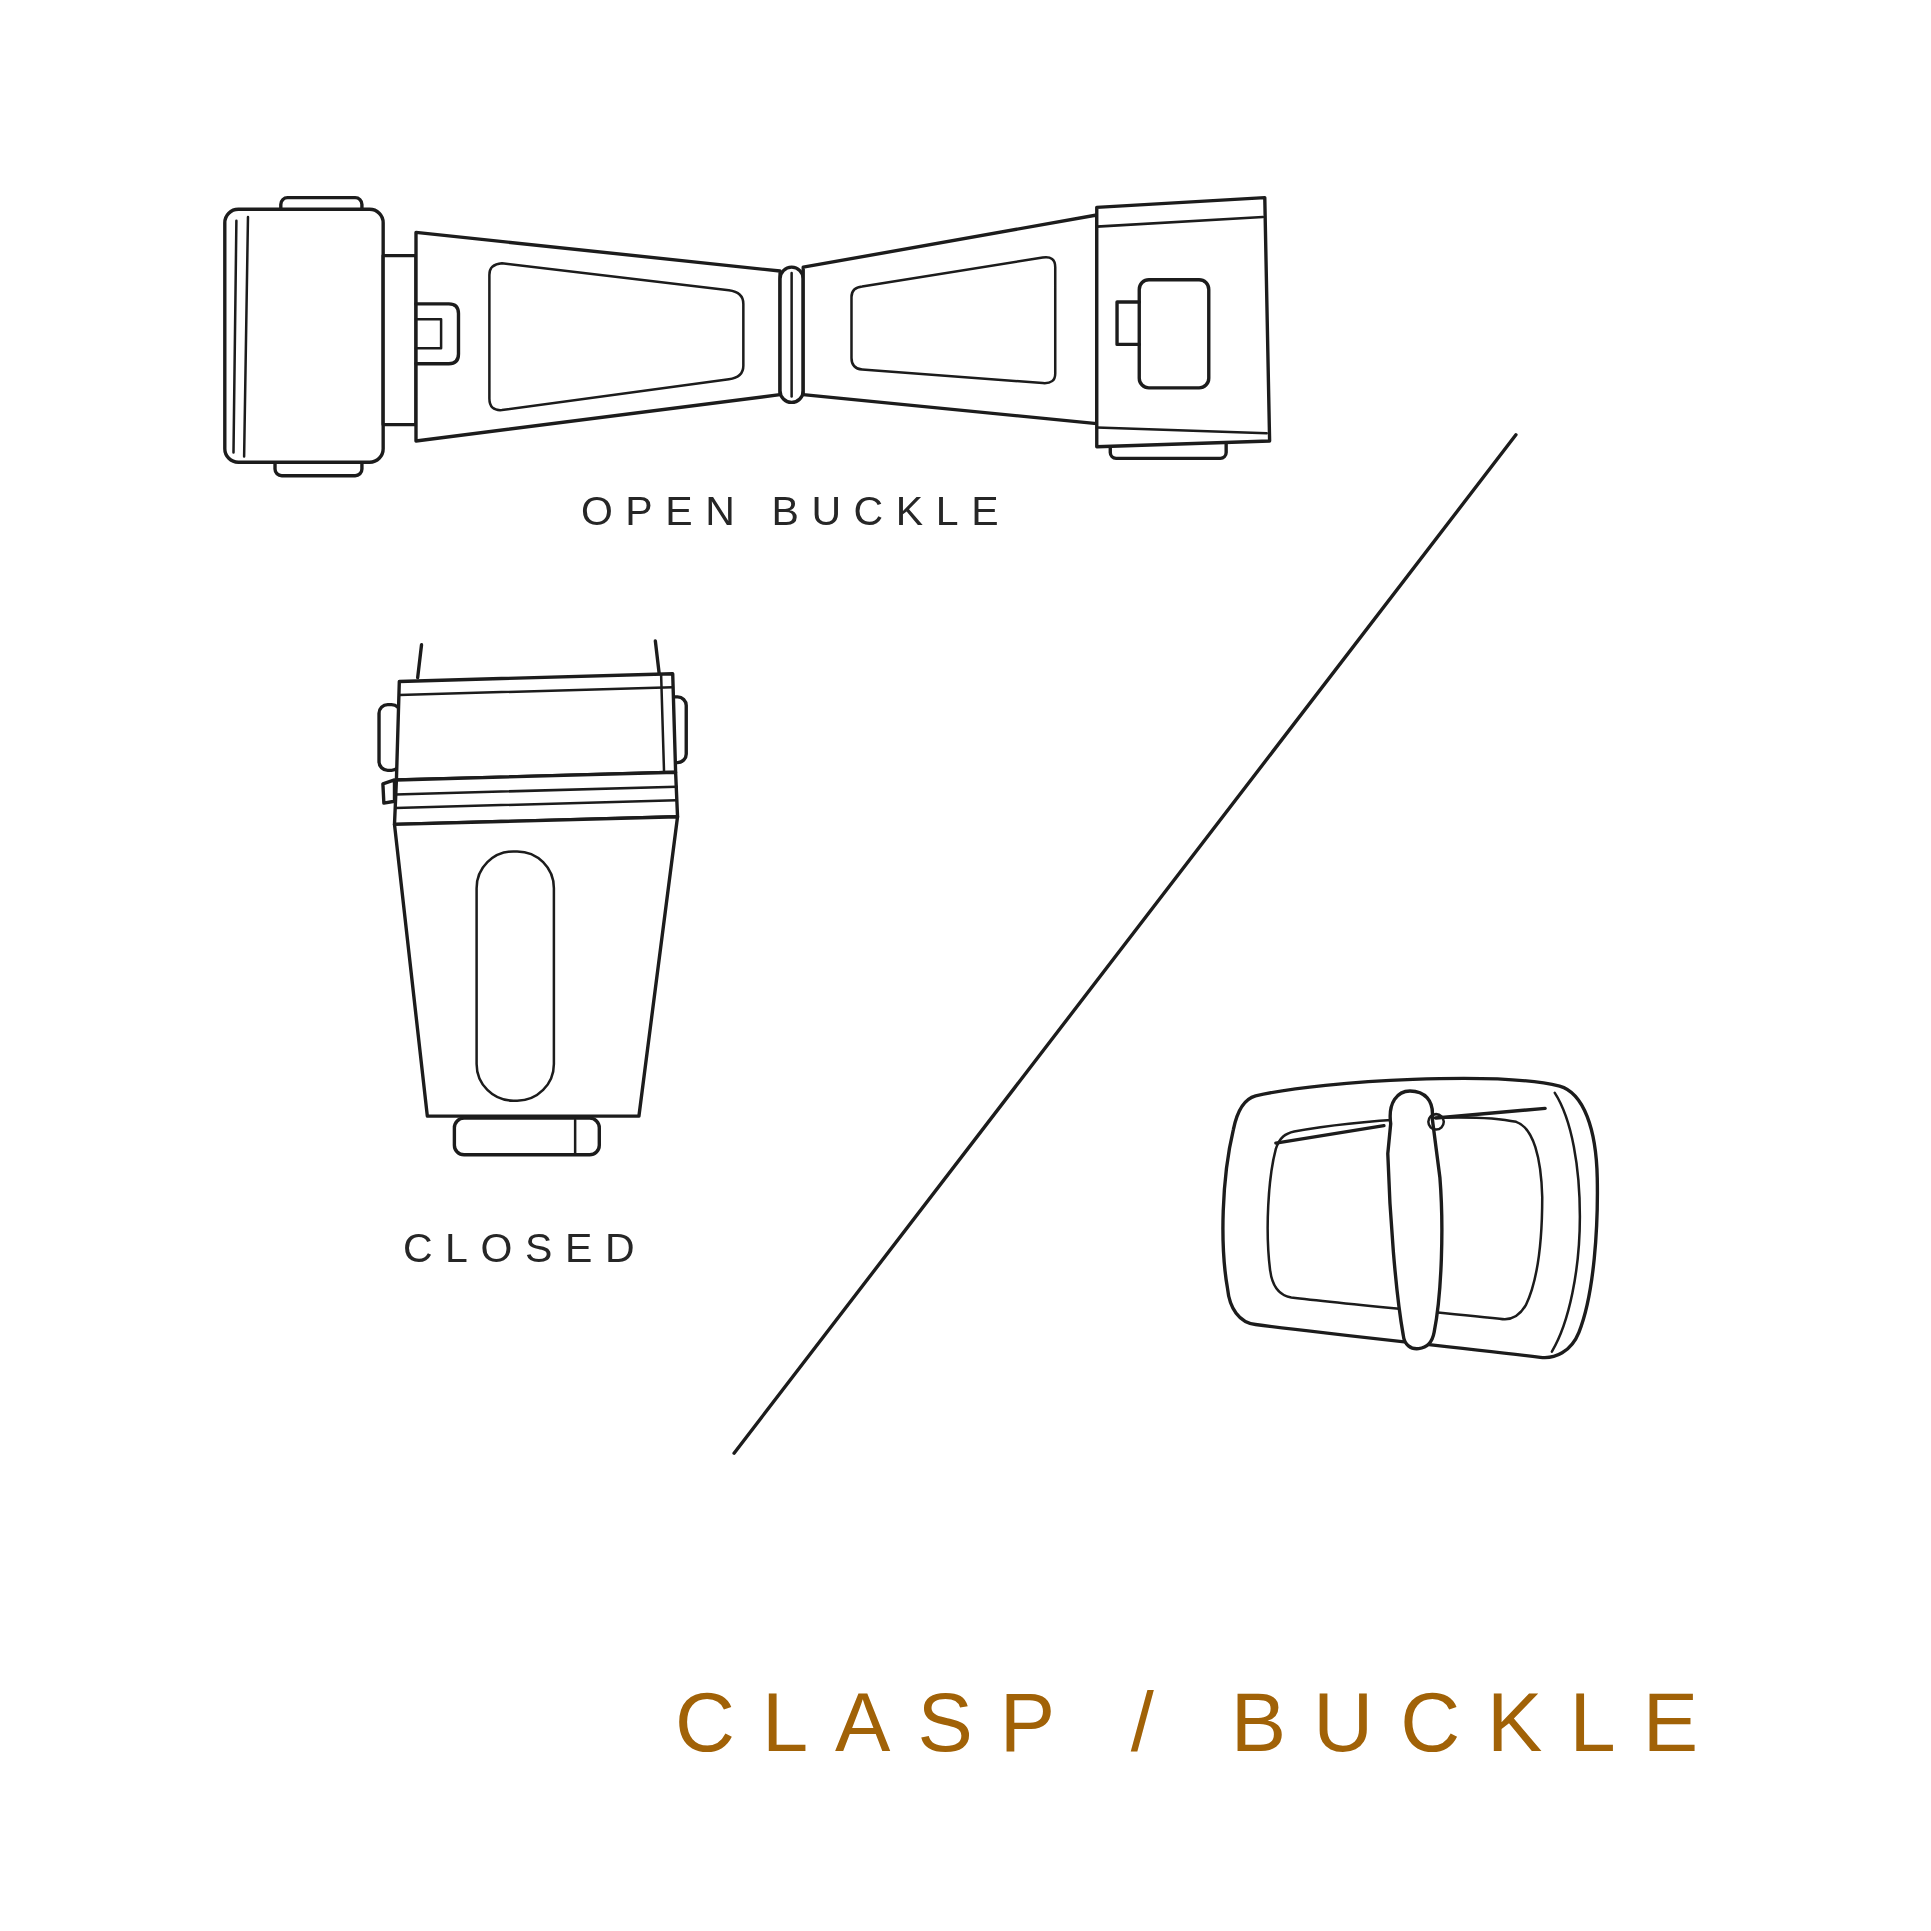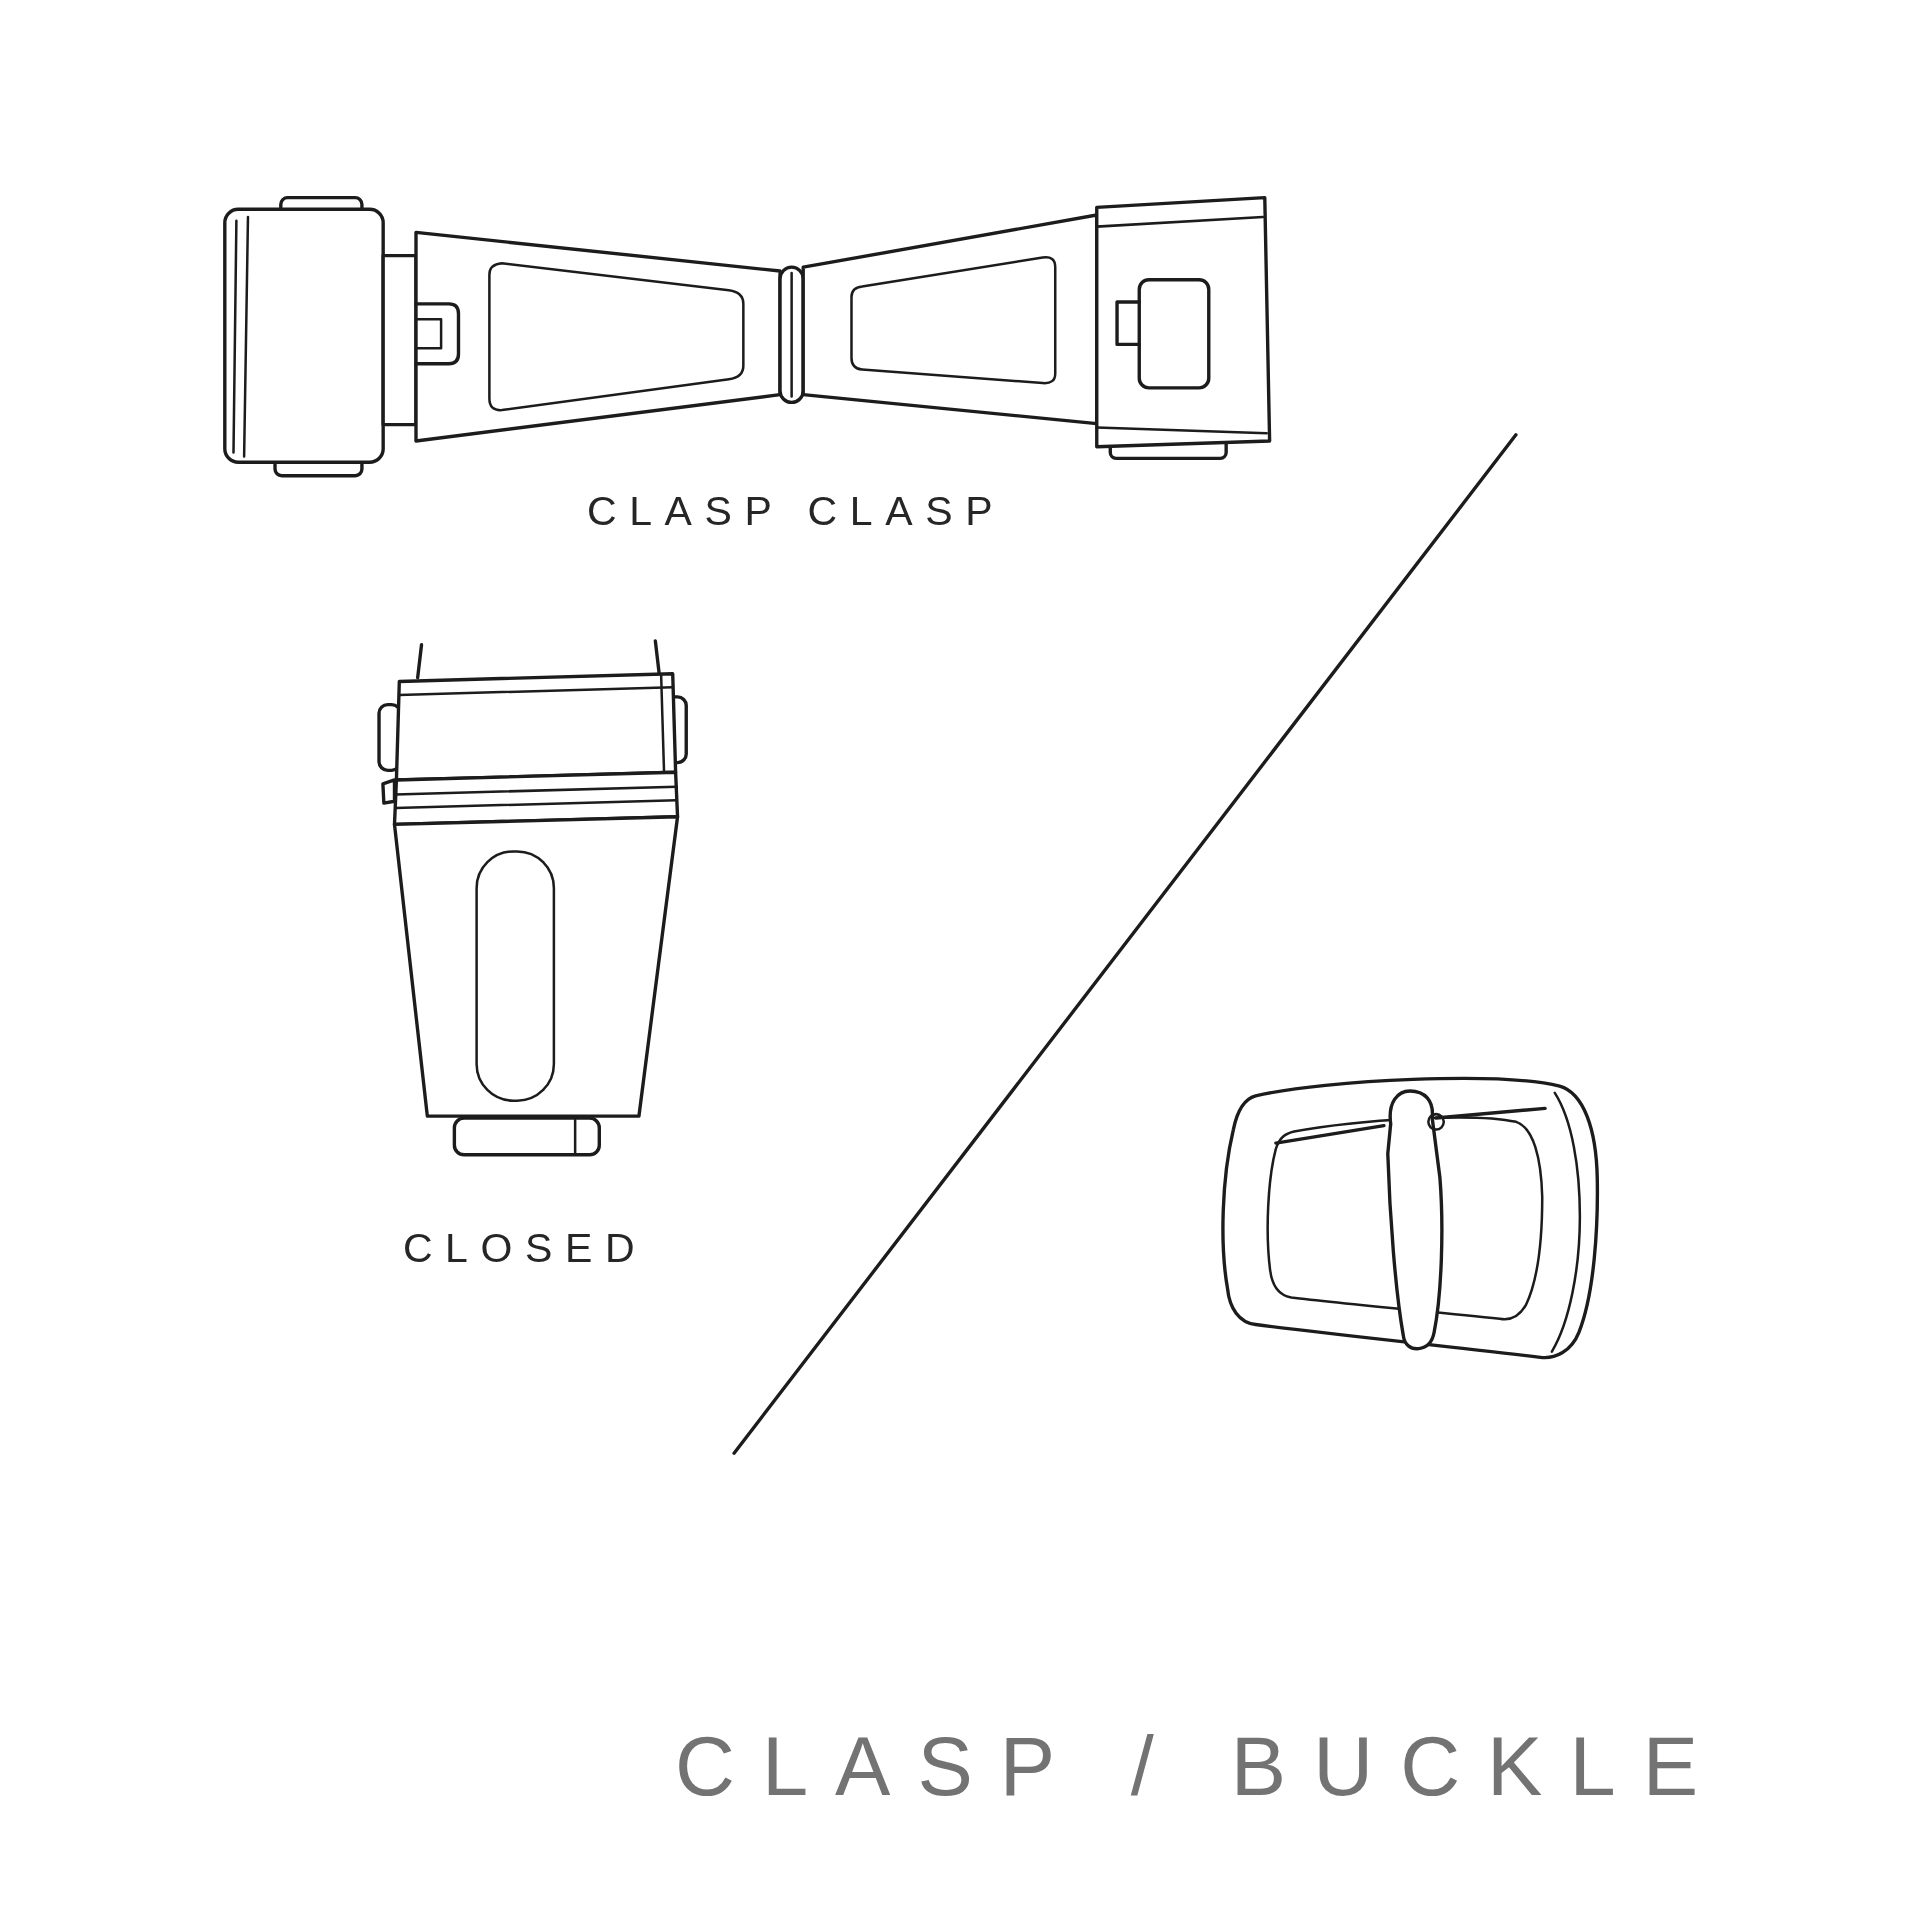--- a/index.html
+++ b/index.html
@@ -24,25 +24,24 @@
     white-space: nowrap;
     color: #262626;
     font-size: 41px;
     font-weight: 500;
     letter-spacing: 12.6px;
   }
   .main-title {
     position: absolute;
     transform: translateX(-50%);
     white-space: nowrap;
-    color: #737373;
+    color: #a16207;
     font-size: 83px;
     font-weight: 500;
     letter-spacing: 27px;
-    margin-top: 44px;
   }
   svg .ln {
     fill: #ffffff;
     stroke: #1c1c1c;
     stroke-width: 3.5;
     stroke-linejoin: round;
     stroke-linecap: round;
   }
   svg .ln-thin {
     fill: none;
@@ -92,21 +91,21 @@
 
       <path class="ln" d="M911 20 L1085 10 L1090 262 L911 268 Z"></path>
       <path class="ln-thin" d="M911 40 L1083 30"></path>
       <path class="ln-thin" d="M911 248 L1087 254"></path>
 
       <rect class="ln" x="955" y="95" width="72" height="112" rx="10"></rect>
       <path class="ln-open" d="M955 162 L932 162 L932 118 L955 118"></path>
     </svg>
   </div>
 
-  <div class="caption" style="left:796px; top:488px;">CLASP CLASP</div>
+  <div class="caption" style="left:796px; top:488px;">OPEN BUCKLE</div>
 
   <div class="illus" style="left:377px; top:637px; width:319px; height:541px;">
     <svg width="319" height="541" viewBox="0 0 330 560">
 
       <path class="ln-open" d="M46 8 L42 42"></path>
       <path class="ln-open" d="M288 4 L292 38"></path>
 
       <rect class="ln" x="2" y="70" width="22" height="68" rx="9"></rect>
       <rect class="ln" x="298" y="62" width="22" height="68" rx="9"></rect>
 

